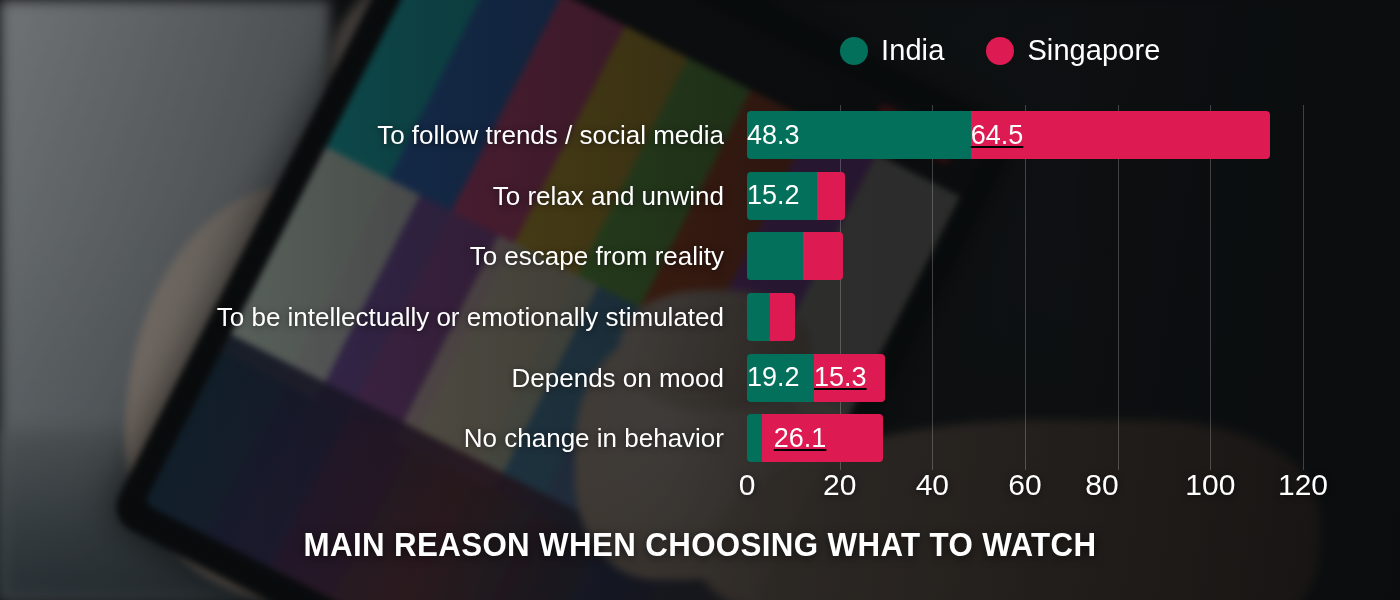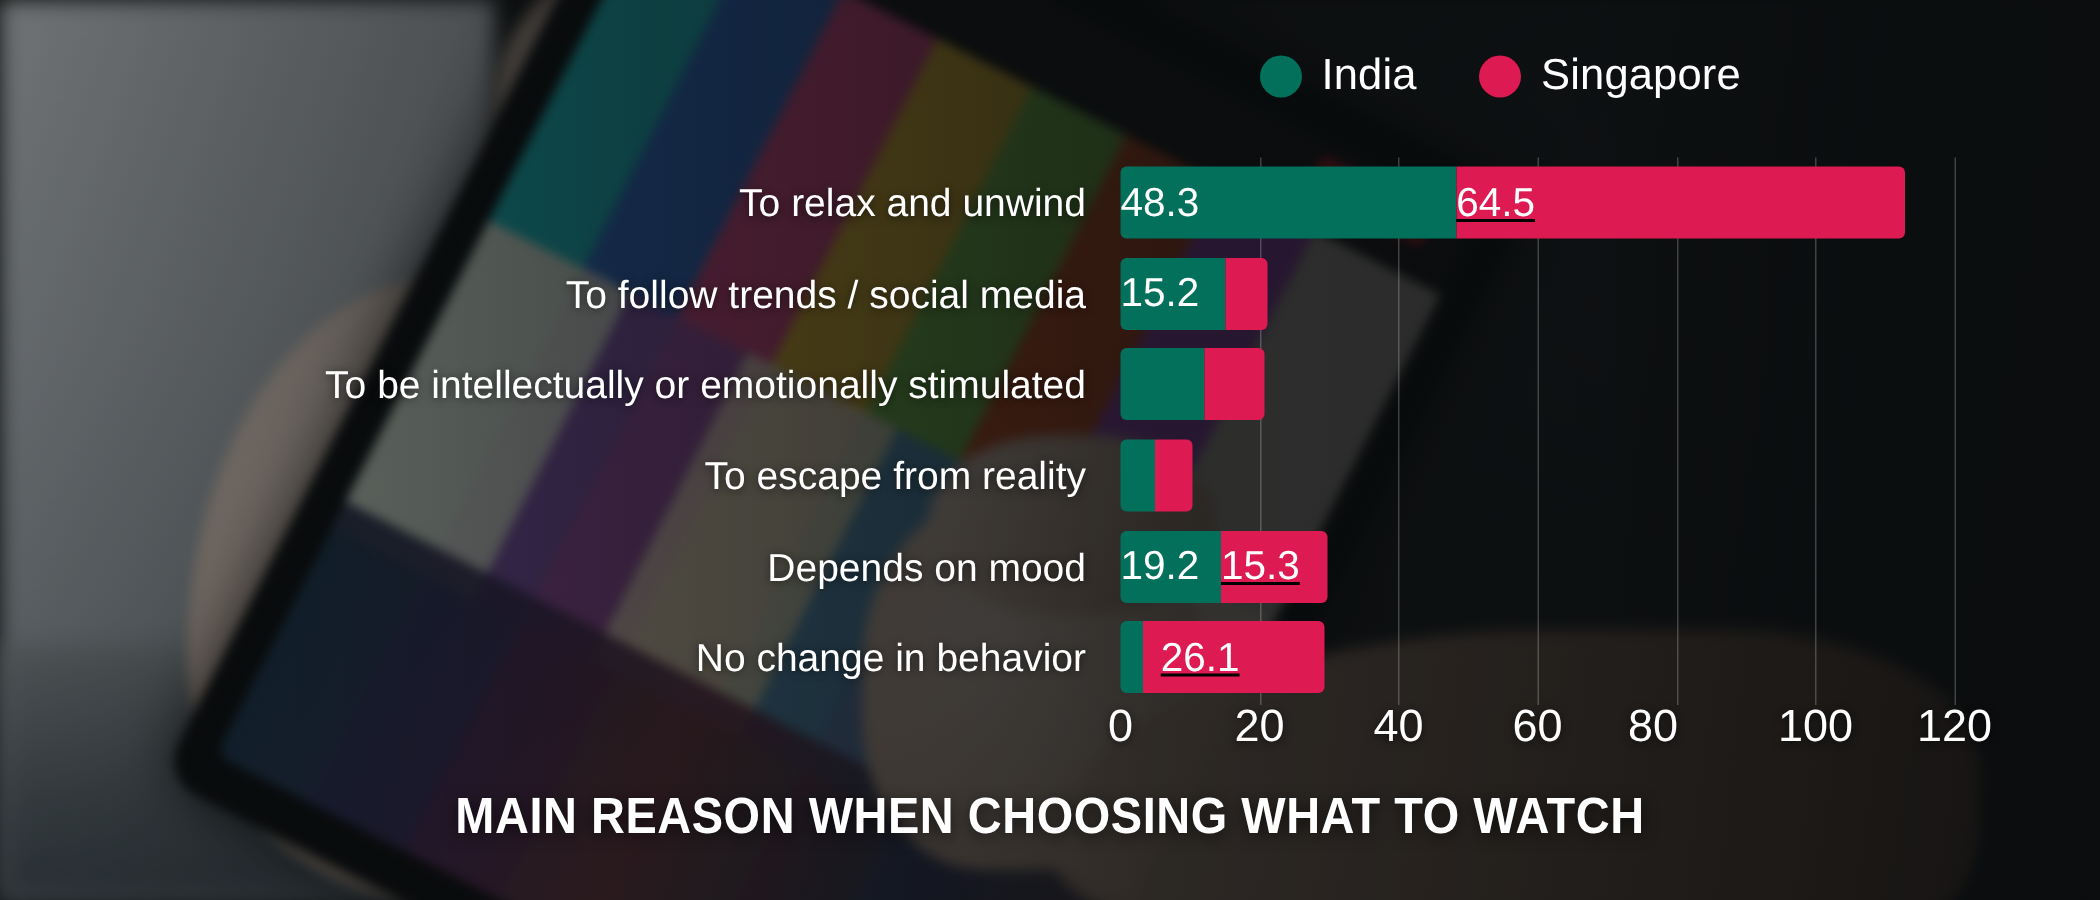--- a/index.html
+++ b/index.html
@@ -133,24 +133,24 @@
         <span class="lg-dot" style="background: rgb(3, 112, 92);"></span>
         <span class="lg-label">India</span>
       </div>
       <div class="lg-item">
         <span class="lg-dot" style="background: rgb(221, 26, 81);"></span>
         <span class="lg-label">Singapore</span>
       </div>
     </div>
 
     <div class="cat-labels">
+        <div class="cat">To follow trends / social media</div>
         <div class="cat">To relax and unwind</div>
-        <div class="cat">To follow trends / social media</div>
+        <div class="cat">To escape from reality</div>
         <div class="cat">To be intellectually or emotionally stimulated</div>
-        <div class="cat">To escape from reality</div>
         <div class="cat">Depends on mood</div>
         <div class="cat">No change in behavior</div>
       </div>
 
     <div class="plot">
       <div class="grid">
           <div class="gl zero" style="left: 0px;"></div>
           <div class="gl" style="left: 92.6667px;"></div>
           <div class="gl" style="left: 185.333px;"></div>
           <div class="gl" style="left: 278px;"></div>

